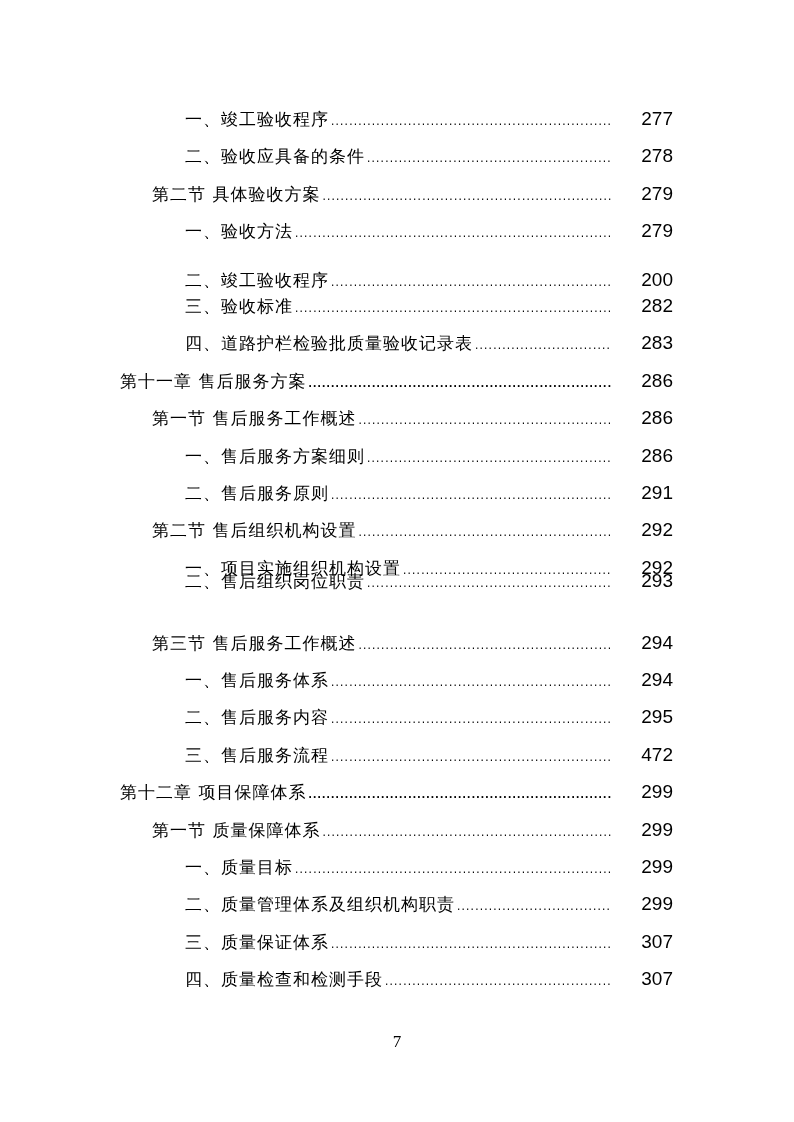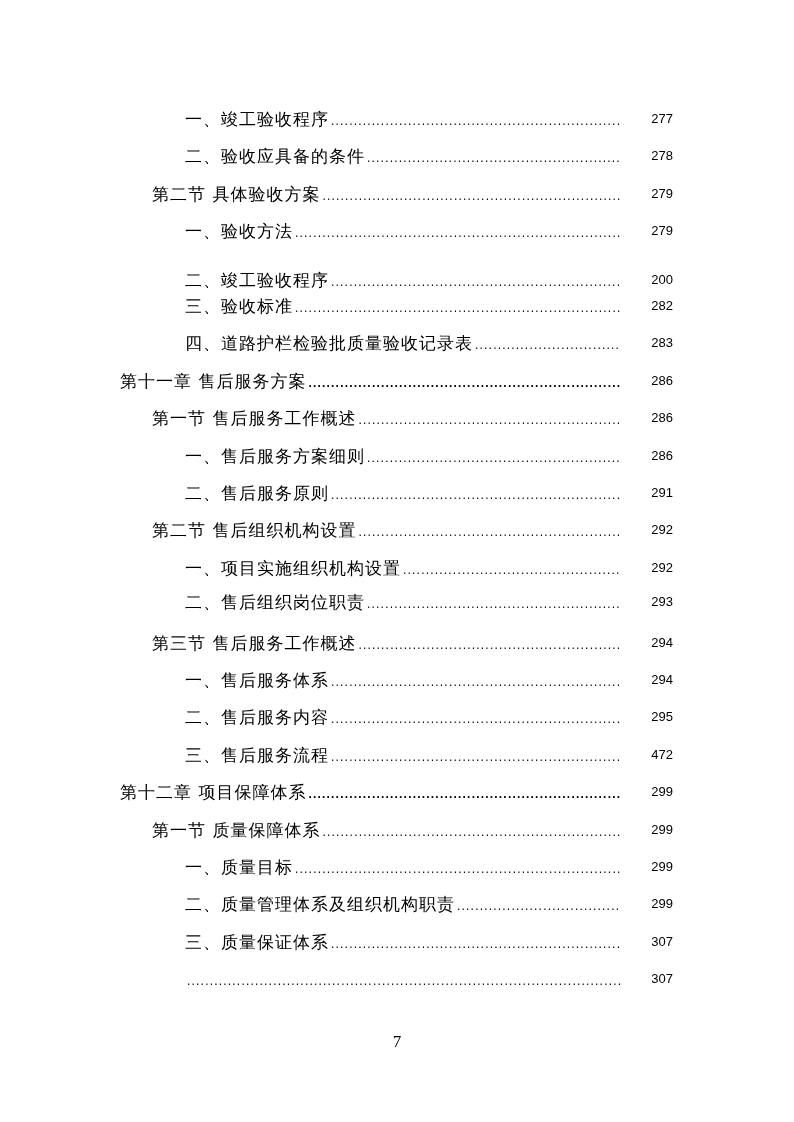--- a/index.html
+++ b/index.html
@@ -9,21 +9,21 @@
   .toc-row { position: absolute; height: 30px; display: flex; align-items: flex-end;
              right: 121px; font-size: 17px; line-height: 22px; white-space: nowrap; }
   .toc-row.lvl0 { left: 120px; font-weight: normal; }
   .toc-row.lvl1 { left: 152px; }
   .toc-row.lvl2 { left: 185px; }
   .toc-title { flex: 0 0 auto; letter-spacing: 1px; }
   .toc-dots { flex: 1 1 auto; overflow: hidden; margin: 0 2px; font-family: "Liberation Sans", sans-serif;
               font-size: 12px; letter-spacing: 1.2px; line-height: 16px; height: 16px; padding-bottom: 1px; }
   .toc-dots::before { content: "........................................................................................................................................................................................................"; }
   .toc-row.lvl0 .toc-dots { font-weight: bold; }
-  .toc-page { flex: 0 0 auto; font-family: "Liberation Sans", sans-serif; font-size: 13px; margin-left: 28px; }
+  .toc-page { flex: 0 0 auto; font-family: "Liberation Sans", sans-serif; font-size: 19px; margin-left: 28px; }
   .page-number { position: absolute; left: 0; width: 794px; top: 1032px; text-align: center;
                  font-family: "Liberation Serif", serif; font-size: 17px; }
 </style>
 </head>
 <body>
 
 <div class="toc">
   <div class="toc-row lvl2" style="top:0px">
     <span class="toc-title">一、竣工验收程序</span>
     <span class="toc-dots"></span>
@@ -82,21 +82,21 @@
   <div class="toc-row lvl1" style="top:411.4px">
     <span class="toc-title">第二节  售后组织机构设置</span>
     <span class="toc-dots"></span>
     <span class="toc-page">292</span>
   </div>
   <div class="toc-row lvl2" style="top:448.8px">
     <span class="toc-title">一、项目实施组织机构设置</span>
     <span class="toc-dots"></span>
     <span class="toc-page">292</span>
   </div>
-  <div class="toc-row lvl2" style="top:483px">
+  <div class="toc-row lvl2" style="top:462px">
     <span class="toc-title">二、售后组织岗位职责</span>
     <span class="toc-dots"></span>
     <span class="toc-page">293</span>
   </div>
   <div class="toc-row lvl1" style="top:523.6px">
     <span class="toc-title">第三节  售后服务工作概述</span>
     <span class="toc-dots"></span>
     <span class="toc-page">294</span>
   </div>
   <div class="toc-row lvl2" style="top:561px">
@@ -133,18 +133,19 @@
     <span class="toc-title">二、质量管理体系及组织机构职责</span>
     <span class="toc-dots"></span>
     <span class="toc-page">299</span>
   </div>
   <div class="toc-row lvl2" style="top:822.8px">
     <span class="toc-title">三、质量保证体系</span>
     <span class="toc-dots"></span>
     <span class="toc-page">307</span>
   </div>
   <div class="toc-row lvl2" style="top:860.2px">
+    <span class="toc-title">四、质量检查和检测手段</span>
     <span class="toc-dots"></span>
     <span class="toc-page">307</span>
   </div>
 </div>
 
 <div class="page-number">7</div>
 
 </body></html>

